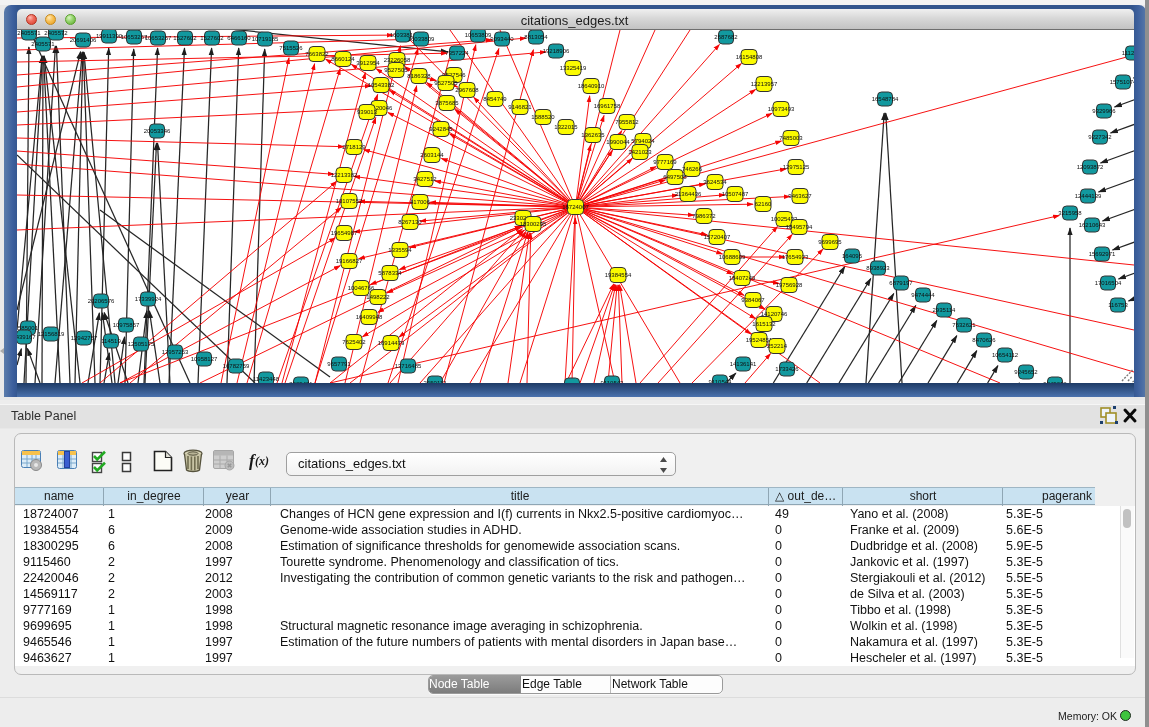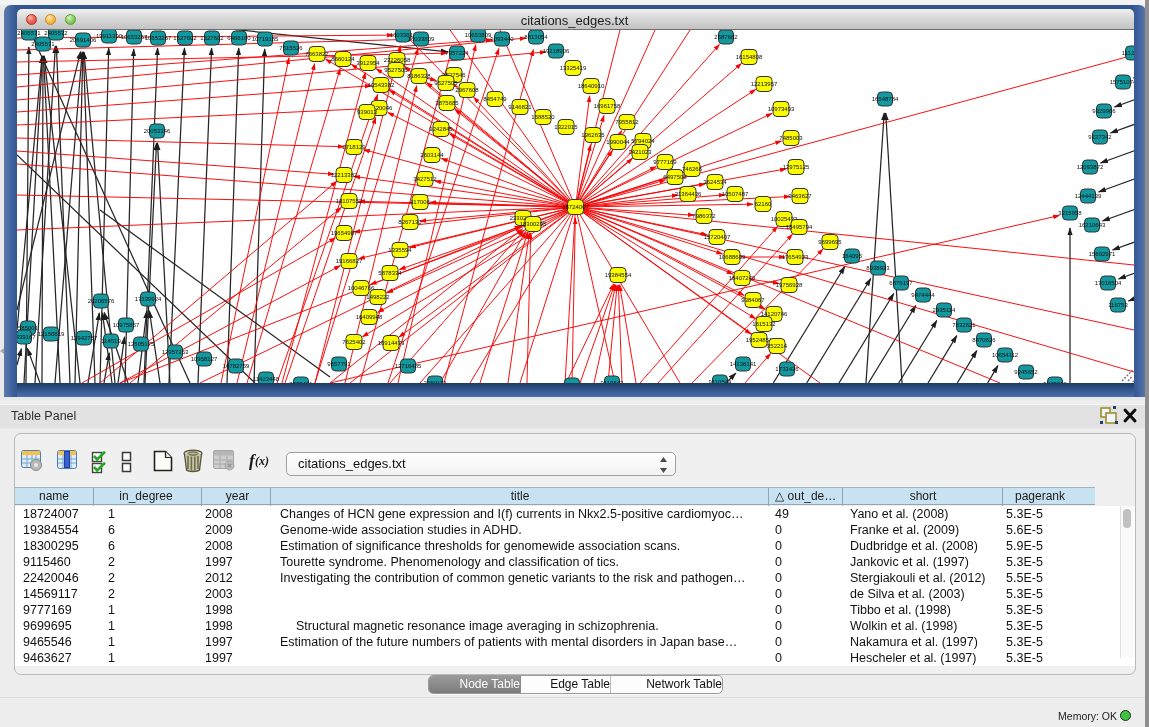--- a/index.html
+++ b/index.html
@@ -45,21 +45,21 @@
 #vthumb { left:1123px; top:509px; width:8px; height:19px; background:#c1c1c1; border-radius:4px; }
 
 
 #dropdown { left:286px; top:452px; width:390px; height:24px; background:linear-gradient(180deg,#ffffff,#f2f2f2);
   border:1px solid #9f9f9f; border-radius:5px; font-size:13px; color:#111; line-height:22px; padding-left:11px; }
 .updn { position:absolute; right:7px; top:3px; width:9px; height:18px; }
 
 
 #tabs { left:428px; top:675px; width:295px; height:19px; border:1px solid #9a9a9a;
   border-radius:5px; background:#fdfdfd; box-shadow:0 1px 0 rgba(255,255,255,.7); }
-.tab { position:absolute; top:0; height:17px; font-size:12px; line-height:17px; text-align:right; color:#111; }
+.tab { position:absolute; top:0; height:17px; font-size:12px; line-height:17px; text-align:left; color:#111; }
 #tab1 { left:0; width:92px; background:linear-gradient(180deg,#9a9a9a,#7c7c7c); color:#fff;
   border-radius:4px 0 0 4px; border-right:1px solid #8a8a8a; }
 #tab2 { left:93px; width:89px; border-right:1px solid #bbb; }
 #tab3 { left:183px; width:110px; }
 #memtxt { left:1000px; top:710px; width:117px; text-align:right; font-size:10.5px; color:#222; }
 #memdot { left:1120px; top:710px; width:11px; height:11px; border-radius:50%;
   background:#3ec43e; border:1.5px solid #1e2a1e; }
 #statline { left:0; top:697px; width:1145px; height:1px; background:#dcdcdc; }
 </style></head>
 <body>
@@ -622,27 +622,27 @@
 </svg>
 
 <div class="abs" id="dropdown">citations_edges.txt
   <svg class="updn" width="9" height="18">
       <path d="M4.5,1 L8,6 H1 z" fill="#4a4a4a"></path>
       <path d="M4.5,17 L1,12 H8 z" fill="#4a4a4a"></path>
     </svg>
 </div>
 
 <div class="abs" id="thead">
-  <div class="hcell" style="left:0;width:79px">name</div>
-  <div class="hcell" style="left:76px;width:111px">in_degree</div>
+  <div class="hcell" style="left:0;width:89px">name</div>
+  <div class="hcell" style="left:90px;width:99px">in_degree</div>
   <div class="hcell" style="left:190px;width:66px">year</div>
   <div class="hcell" style="left:257px;width:497px">title</div>
   <div class="hcell" style="left:755px;width:73px;text-align:left;padding-left:5px">△ out_de…</div>
   <div class="hcell" style="left:829px;width:159px">short</div>
-  <div class="hcell" style="left:989px;width:72px;border-right:none">pagerank</div>
+  <div class="hcell" style="left:1016px;width:72px;border-right:none">pagerank</div>
 </div>
 <div class="abs" id="tbodybg"></div>
 <div class="row" style="top:505.5px">
 <span style="left:23px">18724007</span>
     <span style="left:108px">1</span>
     <span style="left:205px">2008</span>
     <span style="left:280px">Changes of HCN gene expression and I(f) currents in Nkx2.5-positive cardiomyoc…</span>
     <span style="left:775px">49</span>
     <span style="left:850px">Yano et al. (2008)</span>
     <span style="left:1006px">5.3E-5</span>
@@ -696,21 +696,21 @@
     <span style="left:108px">1</span>
     <span style="left:205px">1998</span>
     <span style="left:775px">0</span>
     <span style="left:850px">Tibbo et al. (1998)</span>
     <span style="left:1006px">5.3E-5</span>
   </div>
 <div class="row" style="top:618.2px">
 <span style="left:23px">9699695</span>
     <span style="left:108px">1</span>
     <span style="left:205px">1998</span>
-    <span style="left:296px">Structural magnetic resonance image averaging in schizophrenia.</span>
+    <span style="left:280px">Structural magnetic resonance image averaging in schizophrenia.</span>
     <span style="left:775px">0</span>
     <span style="left:850px">Wolkin et al. (1998)</span>
     <span style="left:1006px">5.3E-5</span>
   </div>
 <div class="row" style="top:634.3px">
 <span style="left:23px">9465546</span>
     <span style="left:108px">1</span>
     <span style="left:205px">1997</span>
     <span style="left:280px">Estimation of the future numbers of patients with mental disorders in Japan base…</span>
     <span style="left:775px">0</span>

